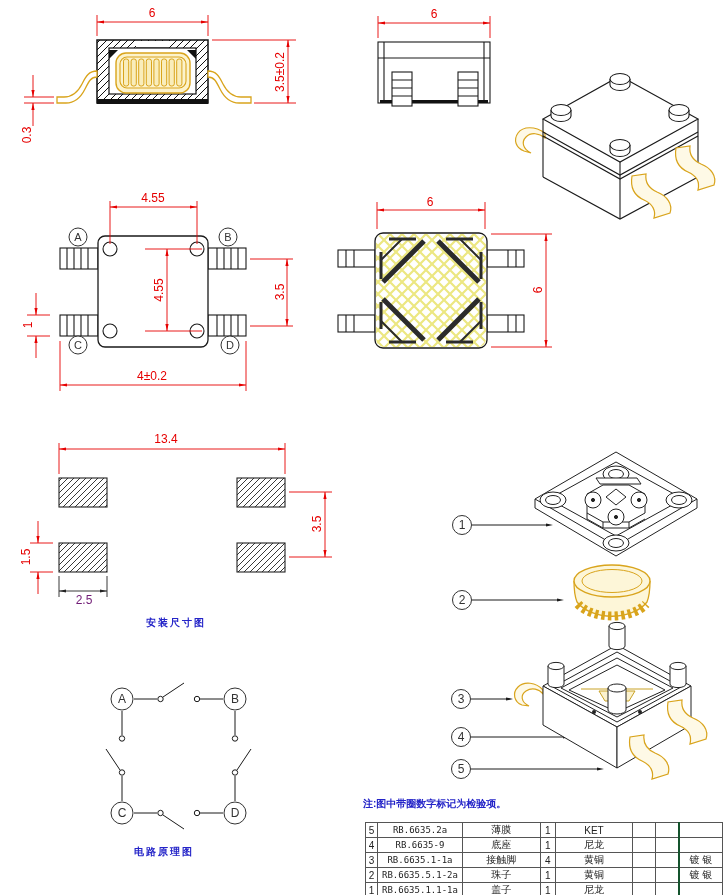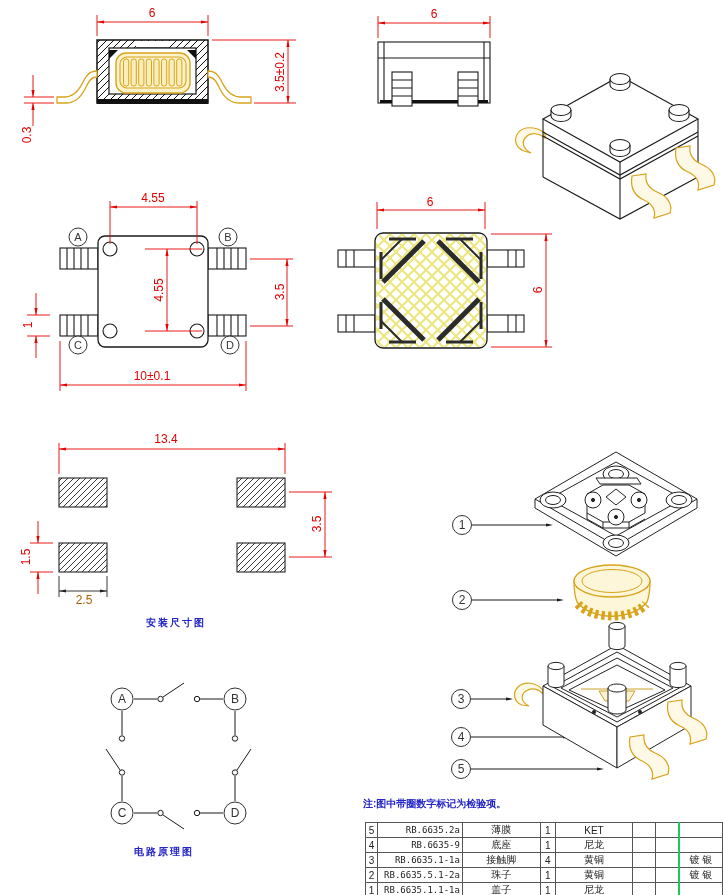--- a/index.html
+++ b/index.html
@@ -2,36 +2,36 @@
 <html><head>
 <meta charset="utf-8">
 <style>
   html,body{margin:0;padding:0;background:#ffffff;}
   .sheet{position:relative;width:723px;height:895px;background:#fff;overflow:hidden;
          font-family:"Liberation Sans",sans-serif;}
   .sheet svg{position:absolute;overflow:visible;}
   .dim{position:absolute;color:#e60000;font-size:12px;line-height:1;white-space:nowrap;
        transform:translate(-50%,-50%);font-family:"Liberation Sans",sans-serif;}
   .dim.v{transform:translate(-50%,-50%) rotate(-90deg);}
-  .dim.black{color:#a16207;}
+  .dim.black{color:#701a75;}
   .badge{position:absolute;box-sizing:border-box;width:19px;height:19px;border:1px solid #333;
          border-radius:50%;background:#fff;color:#333;font-size:11px;line-height:17px;
          text-align:center;transform:translate(-50%,-50%);}
   .badge.big{width:23px;height:23px;font-size:12px;line-height:21px;}
   .badge.callout{width:20px;height:20px;font-size:12px;line-height:18px;}
   .blue-title{position:absolute;color:#2424c8;font-size:10px;letter-spacing:2px;
               transform:translate(-50%,-50%);white-space:nowrap;font-weight:bold;}
   .note{position:absolute;left:363px;top:797px;color:#2424c8;font-size:10px;
         font-weight:bold;white-space:nowrap;}
   .bom{position:absolute;left:365px;top:822px;border-collapse:collapse;
        font-size:10px;color:#222;table-layout:fixed;}
   .bom td{border:1px solid #555;height:14px;padding:0 2px;overflow:hidden;
           white-space:nowrap;text-align:center;}
-  .bom td.pn{text-align:right;font-family:"DejaVu Sans Mono",monospace;font-size:9px;}
-  .bom td.fin{border-left:2px solid #22c55e;}
+  .bom td.pn{text-align:center;font-family:"DejaVu Sans Mono",monospace;font-size:9px;}
+  .bom td.fin{border-left:2px solid #14532d;}
 </style>
 </head>
 <body>
 
 <div class="sheet">
 
   <svg style="left:0;top:0" width="310" height="170" viewBox="0 0 310 170">
     <defs>
       <pattern id="hx" width="7" height="7" patternUnits="userSpaceOnUse">
         <path d="M-1,8 L8,-1" stroke="#111" stroke-width="1" fill="none"></path>
@@ -315,21 +315,21 @@
   </svg>
 
   <span class="dim" style="left:152px;top:13px">6</span>
   <span class="dim v" style="left:280px;top:72px">3.5±0.2</span>
   <span class="dim v" style="left:27px;top:135px">0.3</span>
   <span class="dim" style="left:434px;top:14px">6</span>
   <span class="dim" style="left:153px;top:198px">4.55</span>
   <span class="dim v" style="left:159px;top:290px">4.55</span>
   <span class="dim v" style="left:280px;top:292px">3.5</span>
   <span class="dim v" style="left:28px;top:325px">1</span>
-  <span class="dim" style="left:152px;top:376px">10±0.1</span>
+  <span class="dim" style="left:152px;top:376px">4±0.2</span>
   <span class="dim" style="left:430px;top:202px">6</span>
   <span class="dim v" style="left:538px;top:290px">6</span>
   <span class="dim" style="left:166px;top:439px">13.4</span>
   <span class="dim v" style="left:317px;top:524px">3.5</span>
   <span class="dim v" style="left:26px;top:557px">1.5</span>
   <span class="dim black" style="left:84px;top:600px">2.5</span>
 
   <span class="badge" style="left:78px;top:237px">A</span>
   <span class="badge" style="left:228px;top:237px">B</span>
   <span class="badge" style="left:78px;top:345px">C</span>

